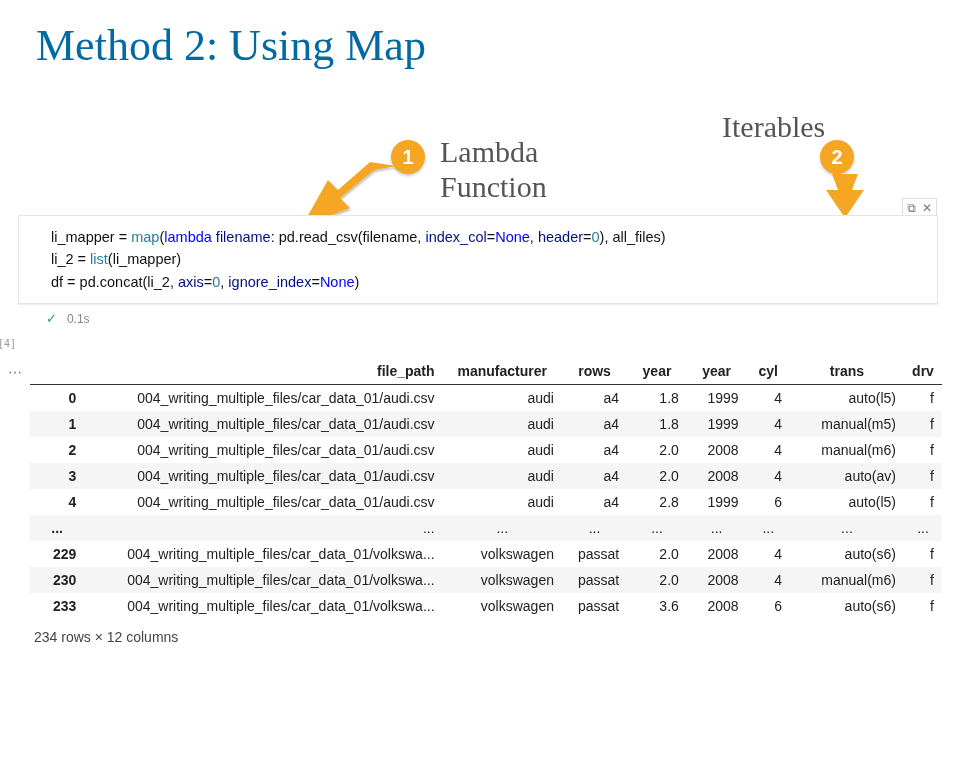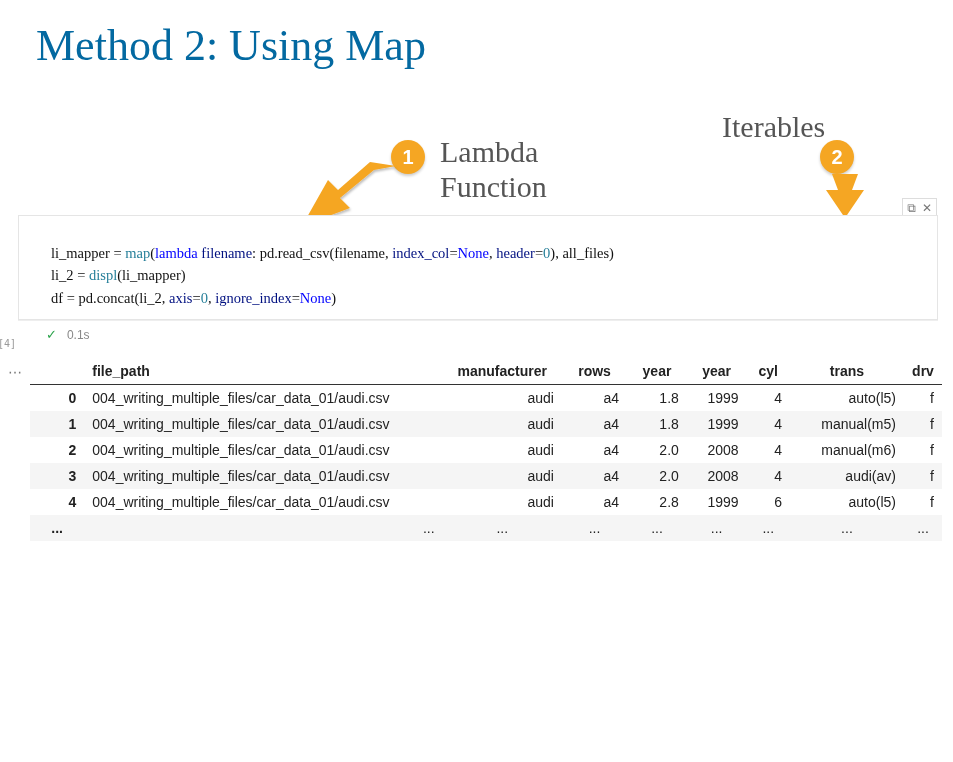--- a/index.html
+++ b/index.html
@@ -56,22 +56,22 @@
     
     .cell-wrap {
       position: absolute;
       left: 18px;
       top: 215px;
       width: 920px;
     }
     .cell {
       border: 1px solid #e5e5e5;
       background: #fff;
-      padding: 26px 14px 10px 32px;
-      font-family: Liberation Serif, serif;
+      padding: 10px 14px 10px 32px;
+      font-family: Liberation Sans, sans-serif;
       font-size: 14.5px;
       line-height: 1.55;
       color: #111;
       position: relative;
     }
     .status-row {
       border-top: 1px solid #eee;
       padding: 6px 14px 6px 28px;
       font-size: 12px;
       color: #888;
@@ -115,21 +115,21 @@
       overflow: hidden;
       text-overflow: ellipsis;
     }
     .df th {
       font-weight: bold;
       border-bottom: 1px solid #333;
       background: #fff;
       text-align: center;
     }
     .df td.idx, .df th.idx { text-align: right; font-weight: bold; width: 50px;}
-    .df td.fp, .df th.fp { text-align: left; width: 330px; }
+    .df td.fp, .df th.fp { text-align: right; width: 330px; }
     .df tbody tr:nth-child(even) { background: #f5f5f5; }
     .df tbody tr.ellipsis td { text-align: center; }
     .df .c-manu { width:110px; }
     .df .c-model { width:60px; }
     .df .c-displ { width:55px; }
     .df .c-year { width:55px; }
     .df .c-cyl { width:40px; }
     .df .c-trans { width:105px; }
     .df .c-drv { width:35px; }
 
@@ -194,21 +194,21 @@
 </div>
 
 <div class="exec-label">[4]</div>
 
 <div class="cell-wrap">
   <div class="cell">
     <div>
       <span>li_mapper = </span><span class="k-teal">map</span><span>(</span><span class="k-blue">lambda</span><span> </span><span class="k-param">filename</span><span>: pd.read_csv(filename, </span><span class="k-param">index_col</span><span>=</span><span class="k-blue">None</span><span>, </span><span class="k-param">header</span><span>=</span><span class="k-teal">0</span><span>), all_files)</span>
     </div>
     <div>
-      <span>li_2 = </span><span class="k-teal">displ</span><span>(li_mapper)</span>
+      <span>li_2 = </span><span class="k-teal">list</span><span>(li_mapper)</span>
     </div>
     <div>
       <span>df = pd.concat(li_2, </span><span class="k-param">axis</span><span>=</span><span class="k-teal">0</span><span>, </span><span class="k-param">ignore_index</span><span>=</span><span class="k-blue">None</span><span>)</span>
     </div>
   </div>
   <div class="status-row">
     <span class="check">✓</span>
     <span>0.1s</span>
   </div>
 </div>
@@ -265,21 +265,21 @@
     <td class="c-drv">f</td>
   </tr>
         <tr>
     <td class="idx">3</td>
     <td class="fp">004_writing_multiple_files/car_data_01/audi.csv</td>
     <td class="c-manu">audi</td>
     <td class="c-model">a4</td>
     <td class="c-displ">2.0</td>
     <td class="c-year">2008</td>
     <td class="c-cyl">4</td>
-    <td class="c-trans">audi(av)</td>
+    <td class="c-trans">auto(av)</td>
     <td class="c-drv">f</td>
   </tr>
         <tr>
     <td class="idx">4</td>
     <td class="fp">004_writing_multiple_files/car_data_01/audi.csv</td>
     <td class="c-manu">audi</td>
     <td class="c-model">a4</td>
     <td class="c-displ">2.8</td>
     <td class="c-year">1999</td>
     <td class="c-cyl">6</td>
@@ -290,15 +290,49 @@
           <td class="idx">...</td>
           <td class="fp" style="text-align:right">...</td>
           <td>...</td>
           <td>...</td>
           <td>...</td>
           <td>...</td>
           <td>...</td>
           <td>...</td>
           <td>...</td>
         </tr>
+        <tr>
+    <td class="idx">229</td>
+    <td class="fp">004_writing_multiple_files/car_data_01/volkswa...</td>
+    <td class="c-manu">volkswagen</td>
+    <td class="c-model">passat</td>
+    <td class="c-displ">2.0</td>
+    <td class="c-year">2008</td>
+    <td class="c-cyl">4</td>
+    <td class="c-trans">auto(s6)</td>
+    <td class="c-drv">f</td>
+  </tr>
+        <tr>
+    <td class="idx">230</td>
+    <td class="fp">004_writing_multiple_files/car_data_01/volkswa...</td>
+    <td class="c-manu">volkswagen</td>
+    <td class="c-model">passat</td>
+    <td class="c-displ">2.0</td>
+    <td class="c-year">2008</td>
+    <td class="c-cyl">4</td>
+    <td class="c-trans">manual(m6)</td>
+    <td class="c-drv">f</td>
+  </tr>
+        <tr>
+    <td class="idx">233</td>
+    <td class="fp">004_writing_multiple_files/car_data_01/volkswa...</td>
+    <td class="c-manu">volkswagen</td>
+    <td class="c-model">passat</td>
+    <td class="c-displ">3.6</td>
+    <td class="c-year">2008</td>
+    <td class="c-cyl">6</td>
+    <td class="c-trans">auto(s6)</td>
+    <td class="c-drv">f</td>
+  </tr>
       </tbody>
   </table>
+  <div class="df-footer">234 rows × 12 columns</div>
 </div>
 
 </body></html>

